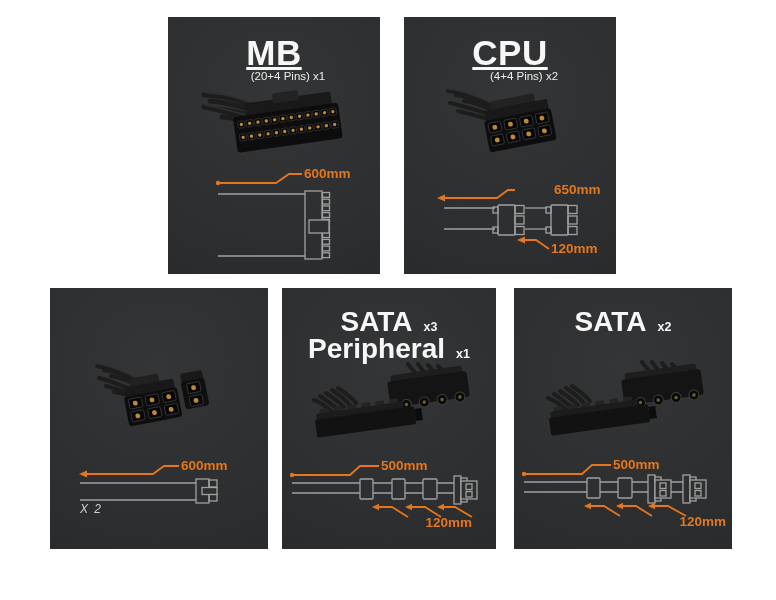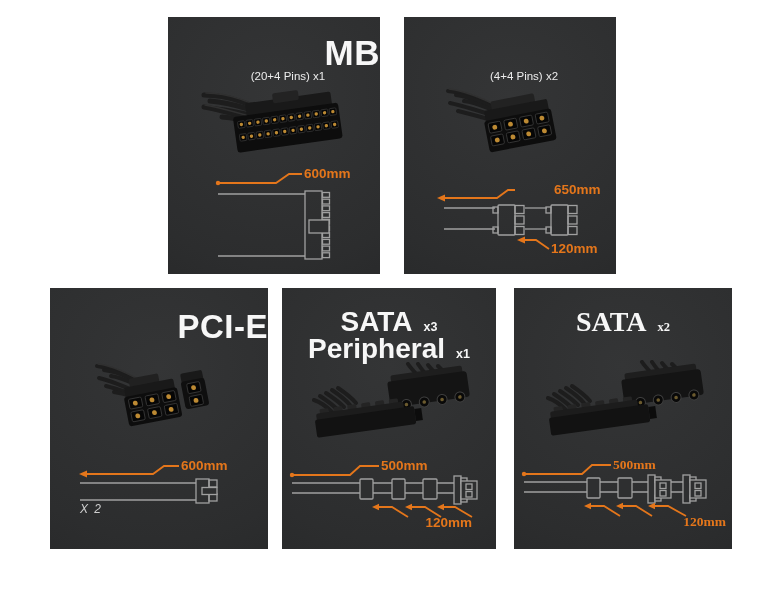--- a/index.html
+++ b/index.html
@@ -1,18 +1,18 @@
 <!DOCTYPE html>
 <html><head>
 <meta charset="utf-8">
 <style>
   html,body { margin:0; padding:0; background:#ffffff; font-family:"Liberation Sans", sans-serif; }
   .canvas { position:relative; width:776px; height:600px; background:#ffffff; overflow:hidden; }
   .card { position:absolute; background: radial-gradient(120% 95% at 50% 30%, #343536 0%, #2c2d2e 70%, #272829 100%); overflow:hidden; }
-  .title-lg { position:absolute; left:0; right:0; text-align:right; color:#f7f7f7; font-weight:bold; letter-spacing:0.5px; }
+  .title-lg { position:absolute; left:0; right:0; text-align:center; color:#f7f7f7; font-weight:bold; letter-spacing:0.5px;text-decoration:underline; }
   .title-mb  { top:18px; font-size:35px; line-height:36px; }
   .title-pcie{ top:22px; font-size:33px; line-height:34px; }
   .subtitle { position:absolute; left:0; right:0; text-align:center; color:#ececec; font-size:11.5px; line-height:13px;padding-left:28px; }
   .sub-row1 { top:53px; }
   .sub-row2 { top:57px; }
   .t2 { position:absolute; left:0; right:0; top:23px; text-align:center; color:#f7f7f7; font-weight:bold; line-height:21px; }
   .t2 .big { font-size:28px; }
   .t2 .small { font-size:12.5px; margin-left:11px; }
   .photo { position:absolute; }
   .diagram { position:absolute; left:0; top:0; width:100%; height:100%; }
@@ -106,20 +106,21 @@
             <rect class="gray-art" x="154.5" y="229.1" width="7" height="4.8"></rect>
             <rect class="gray-art" x="154.5" y="235.8" width="7" height="4.8"></rect>
         </g>
         <rect class="gray-fill" x="141" y="203" width="20" height="13"></rect>
       </g>
     </svg>
     <span class="mm" style="left:136px; top:150px;">600mm</span>
   </div>
 
   <div class="card" style="left:404px; top:17px; width:212px; height:257px;">
+    <div class="title-lg title-mb">CPU</div>
     <div class="subtitle sub-row1">(4+4 Pins) x2</div>
 
     <svg class="photo" style="left:40px; top:70px;" width="130" height="78" viewBox="0 0 130 78">
       <defs>
         <g id="pin-cpu">
             <rect width="12.5" height="10" rx="1.5" fill="#060606" stroke="#3b3b3b" stroke-width="0.8"></rect>
             <circle cx="6" cy="5" r="2.4" fill="#bd8a33"></circle>
           </g>
       </defs>
       <g>
@@ -173,21 +174,20 @@
       <g>
         <polygon class="orange-fill" points="113,223 121,219.5 121,226.5"></polygon>
         <polyline class="orange-line" points="120,223 132,223 145,232"></polyline>
       </g>
     </svg>
     <span class="mm" style="left:125px; top:166px;margin-left:25px;">650mm</span>
     <span class="mm" style="left:147px; top:225px;">120mm</span>
   </div>
 
   <div class="card" style="left:50px; top:288px; width:218px; height:261px;">
-    <div class="title-lg title-pcie">PCI-E</div>
 
     <svg class="photo" style="left:44px; top:74px;" width="128" height="82" viewBox="0 0 128 82">
       <defs>
         <g id="pin-pcie">
             <rect width="13" height="10" rx="1.5" fill="#060606" stroke="#3b3b3b" stroke-width="0.8"></rect>
             <circle cx="6.2" cy="5" r="2.4" fill="#bd8a33"></circle>
           </g>
       </defs>
       <g>
         <path class="cable-thin" d="M3,4 C20,6 36,14 54,26"></path>
@@ -314,21 +314,21 @@
         <polygon class="orange-fill" points="123,219 130,215.8 130,222.2"></polygon>
         <polyline class="orange-line" points="129,219 143,219 159,229"></polyline>
         <polygon class="orange-fill" points="155,219 162,215.8 162,222.2"></polygon>
         <polyline class="orange-line" points="161,219 173,219 190,229"></polyline>
       </g>
     </svg>
     <span class="mm" style="left:99px; top:171px;">500mm</span>
     <span class="mm mm-right" style="left:142px; top:228px; width:48px;">120mm</span>
   </div>
 
-  <div class="card" style="left:514px; top:288px; width:218px; height:261px;font-family:Liberation Serif, serif;">
+  <div class="card" style="left:514px; top:288px; width:218px; height:261px;">
     <div class="t2">
       <div><span class="big">SATA</span><span class="small">x2</span></div>
     </div>
 
     <svg class="photo" style="left:32px; top:72px;" width="158" height="96" viewBox="0 0 158 96">
       <g>
         <path class="cable-thin" d="M96,2 C100,8 106,14 112,20"></path>
         <path class="cable-thin" d="M106,2 C110,8 114,13 120,18"></path>
         <path class="cable-thin" d="M116,3 C120,8 124,12 128,16"></path>
         <path class="cable-thin" d="M126,4 C130,8 133,11 136,14"></path>

